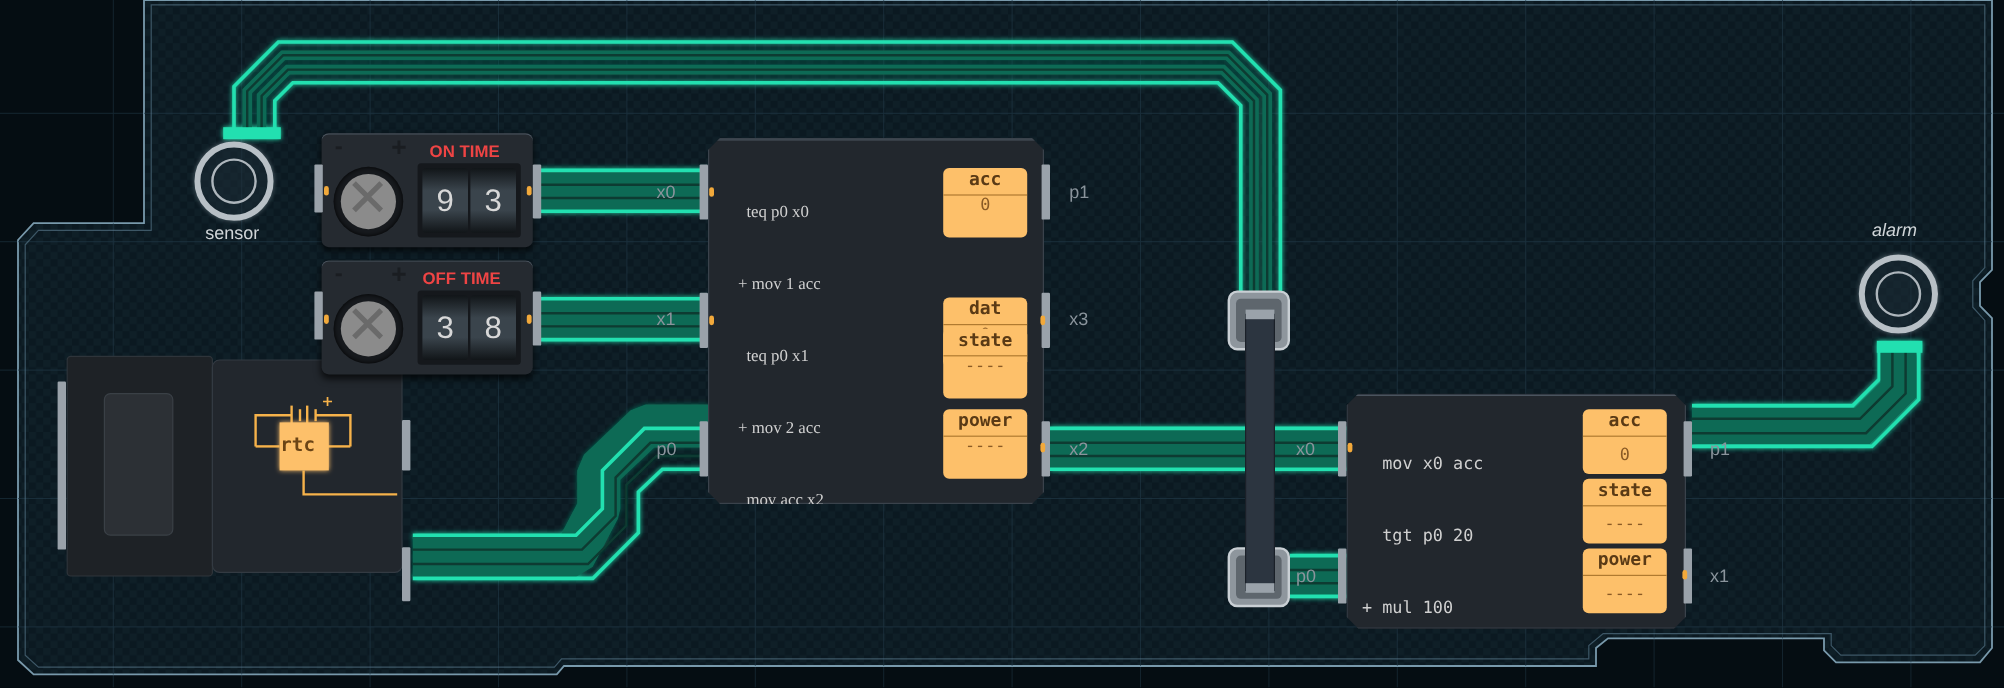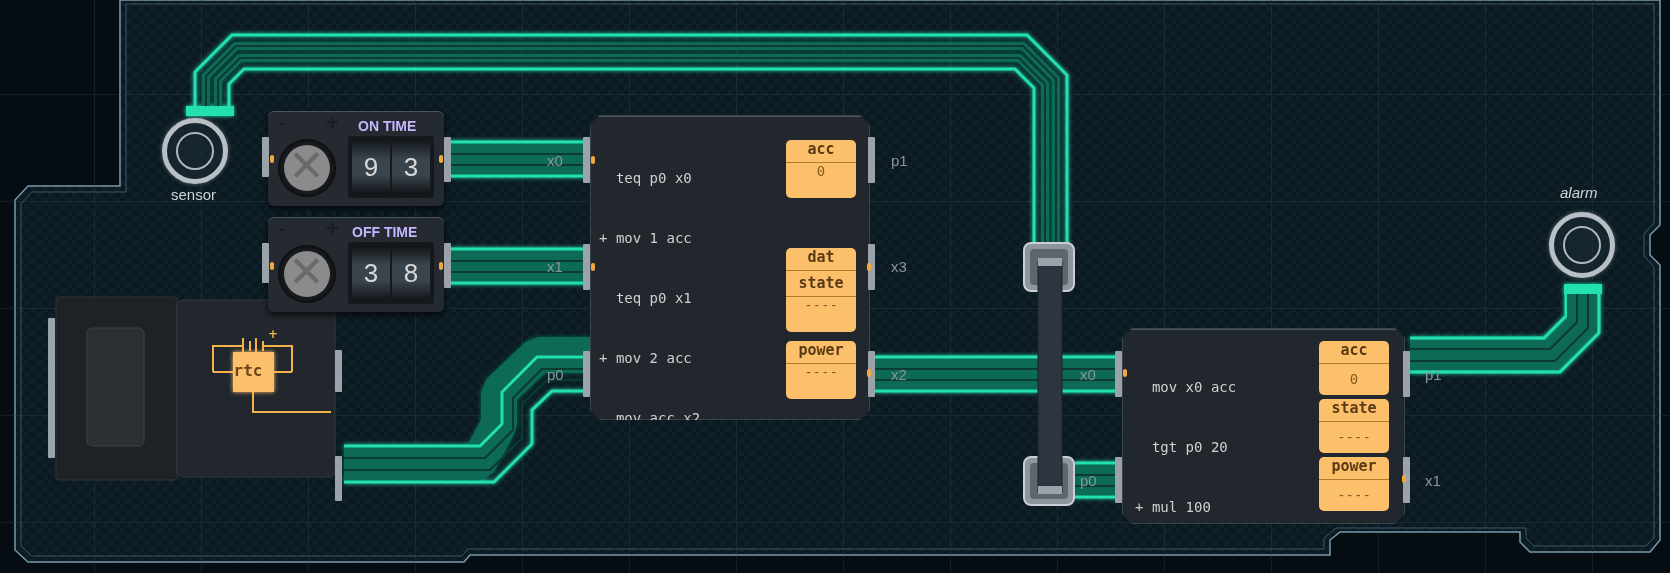--- a/index.html
+++ b/index.html
@@ -1,21 +1,21 @@
 <!DOCTYPE html>
 <html><head>
 <meta charset="utf-8">
 <style>
   html,body{margin:0;padding:0;}
   body{width:1670px;height:573px;overflow:hidden;background:#050d12;position:relative;font-family:"DejaVu Sans",sans-serif;}
   .abs{position:absolute;}
   #bg{position:absolute;left:0;top:0;width:1670px;height:573px;}
   .module{position:absolute;background:#22272d;border:1px solid #3a424b;box-shadow:0 3px 6px rgba(0,0,0,.7), inset 0 1px 0 #4a545e;clip-path:polygon(10px 0,calc(100% - 10px) 0,100% 10px,100% calc(100% - 10px),calc(100% - 10px) 100%,10px 100%,0 calc(100% - 10px),0 10px);}
   .dial{position:absolute;width:176px;height:95px;background:#252a30;border-radius:6px;box-shadow:0 3px 6px rgba(0,0,0,.7), inset 0 1px 0 #4a545e;}
-  .dial-title{position:absolute;left:90px;top:7px;font:bold 14px "Liberation Sans",sans-serif;color:#c4b5fd;letter-spacing:0px;}
+  .dial-title{position:absolute;left:90px;top:7px;font:bold 14px "Liberation Sans",sans-serif;color:#ef4444;letter-spacing:0px;}
   .dial-minus{position:absolute;left:11px;top:0px;font:bold 20px "Liberation Sans",sans-serif;color:#1a1d21;}
   .dial-plus{position:absolute;left:58px;top:-1px;font:bold 22px "Liberation Sans",sans-serif;color:#1a1d21;}
   .knob-well{position:absolute;left:10px;top:28px;width:58px;height:58px;border-radius:50%;background:#171a1e;box-shadow:inset 0 0 4px #000;}
   .knob{position:absolute;left:6px;top:6px;width:46px;height:46px;border-radius:50%;background:#8b8b8b;}
   .knob-x{position:absolute;left:4px;top:-2px;font:bold 44px "DejaVu Sans",sans-serif;color:#6a6a6a;line-height:46px;}
   .reel-box{position:absolute;left:80px;top:25px;width:86px;height:62px;background:#15181c;border-radius:3px;}
   .reel{position:absolute;top:4px;width:38px;height:54px;background:linear-gradient(#111518,#3a444c 35%,#3a444c 65%,#111518);border-radius:3px;color:#d8d8d8;font:26px "Liberation Sans",sans-serif;text-align:center;line-height:54px;}
   .port-tab{position:absolute;width:7px;background:#9aa2aa;border-radius:1px;}
   .port-dot{position:absolute;width:4px;height:8px;background:#f2a93b;border-radius:2px;}
   .port-label{position:absolute;font:15px "Liberation Sans",sans-serif;color:#8a949c;}
@@ -191,21 +191,21 @@
 <div class="port-tab" style="left:444px;top:243px;height:45px;"></div>
 <div class="port-dot" style="left:439px;top:262px;"></div>
 
 <div class="abs" style="left:233px;top:361px;width:30px;text-align:center;font:bold 16px 'DejaVu Sans Mono',monospace;color:#6a4416;">rtc</div>
 <div class="abs" style="left:56px;top:297px;width:121px;height:183px;"></div>
 <div class="port-tab" style="left:48px;top:318px;height:140px;"></div>
 <div class="port-tab" style="left:335px;top:350px;height:42px;"></div>
 <div class="port-tab" style="left:335px;top:456px;height:45px;"></div>
 
 <div class="module" style="left:590px;top:115px;width:278px;height:303px;">
-  <div class="code" style="left:8px;top:12px;">
+  <div class="code" style="left:24px;top:12px;font-family:Liberation Serif, serif;">
     <div><span> </span> <span>teq p0 x0</span></div>
     <div><span>+</span> <span>mov 1 acc</span></div>
     <div><span> </span> <span>teq p0 x1</span></div>
     <div><span>+</span> <span>mov 2 acc</span></div>
     <div><span> </span> <span>mov acc x2</span></div>
     <div><span> </span> <span>slp 1</span></div>
   </div>
   <div class="reg" style="left:195px;top:24px;">
       <div class="rl">acc</div>
       <div class="rv">0</div>

